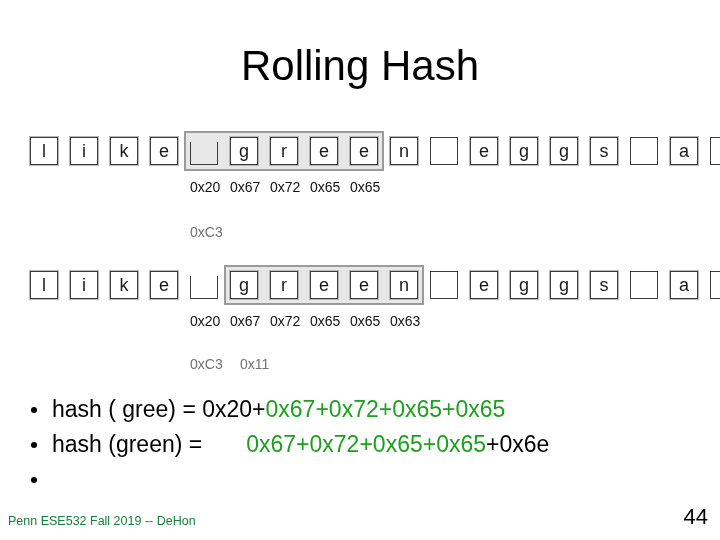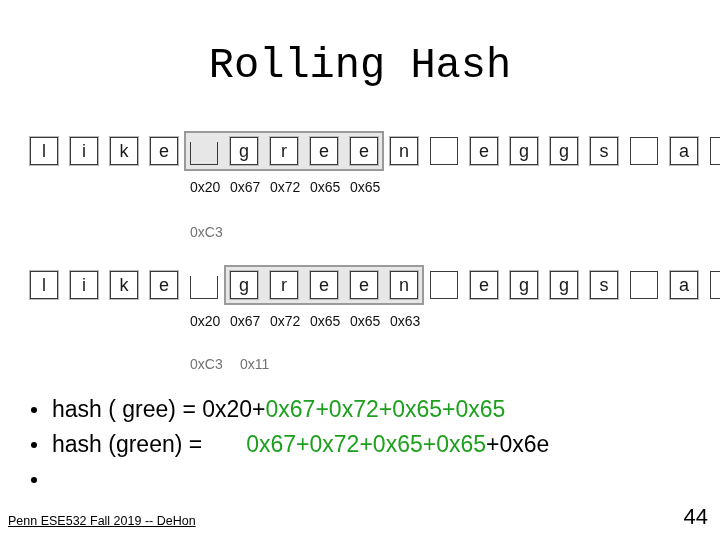--- a/index.html
+++ b/index.html
@@ -2,21 +2,21 @@
 <html><head>
 <meta charset="utf-8">
 <style>
   html,body{margin:0;padding:0;}
   .slide{
     position:relative;width:720px;height:540px;background:#ffffff;
     overflow:hidden;font-family:"Liberation Sans",sans-serif;
   }
   .title{
     position:absolute;top:42px;left:0;width:720px;text-align:center;
-    font-size:42px;color:#000;letter-spacing:0px;font-family:Liberation Mono, monospace;
+    font-size:42px;color:#000;letter-spacing:0px;
   }
   
   .char-strip{position:absolute;left:0;width:760px;height:120px;}
   #row-strip-0{top:131px;}
   #row-strip-1{top:265px;}
   .window{
     position:absolute;top:0;height:40px;background:#e7e7e7;
     border:2px solid #9a9a9a;box-sizing:border-box;
   }
   .cell{
@@ -105,15 +105,15 @@
       <div class="hashlbl" style="left: 190px;">0xC3</div>
       <div class="hashlbl" style="left: 240px;">0x11</div>
     </div>
 
   <div class="bullets">
       <div class="bullet-line"><div class="dot"></div><span style="color: rgb(0, 0, 0);">hash ( gree) = 0x20+</span><span style="color: rgb(29, 160, 29);">0x67+0x72+0x65+0x65</span></div>
       <div class="bullet-line"><div class="dot"></div><span style="color: rgb(0, 0, 0);">hash (green) =</span><span class="gap" style="color: rgb(29, 160, 29);">0x67+0x72+0x65+0x65</span><span style="color: rgb(0, 0, 0);">+0x6e</span></div>
       <div class="bullet-line"><div class="dot"></div></div>
     </div>
 
-  <div class="footer" style="color: #000000; text-decoration: underline;">Penn ESE532 Fall 2019 -- DeHon</div>
+  <div class="footer" style="color: #15803d;">Penn ESE532 Fall 2019 -- DeHon</div>
   <div class="pagenum">44</div>
 </div>
 
 </body></html>

